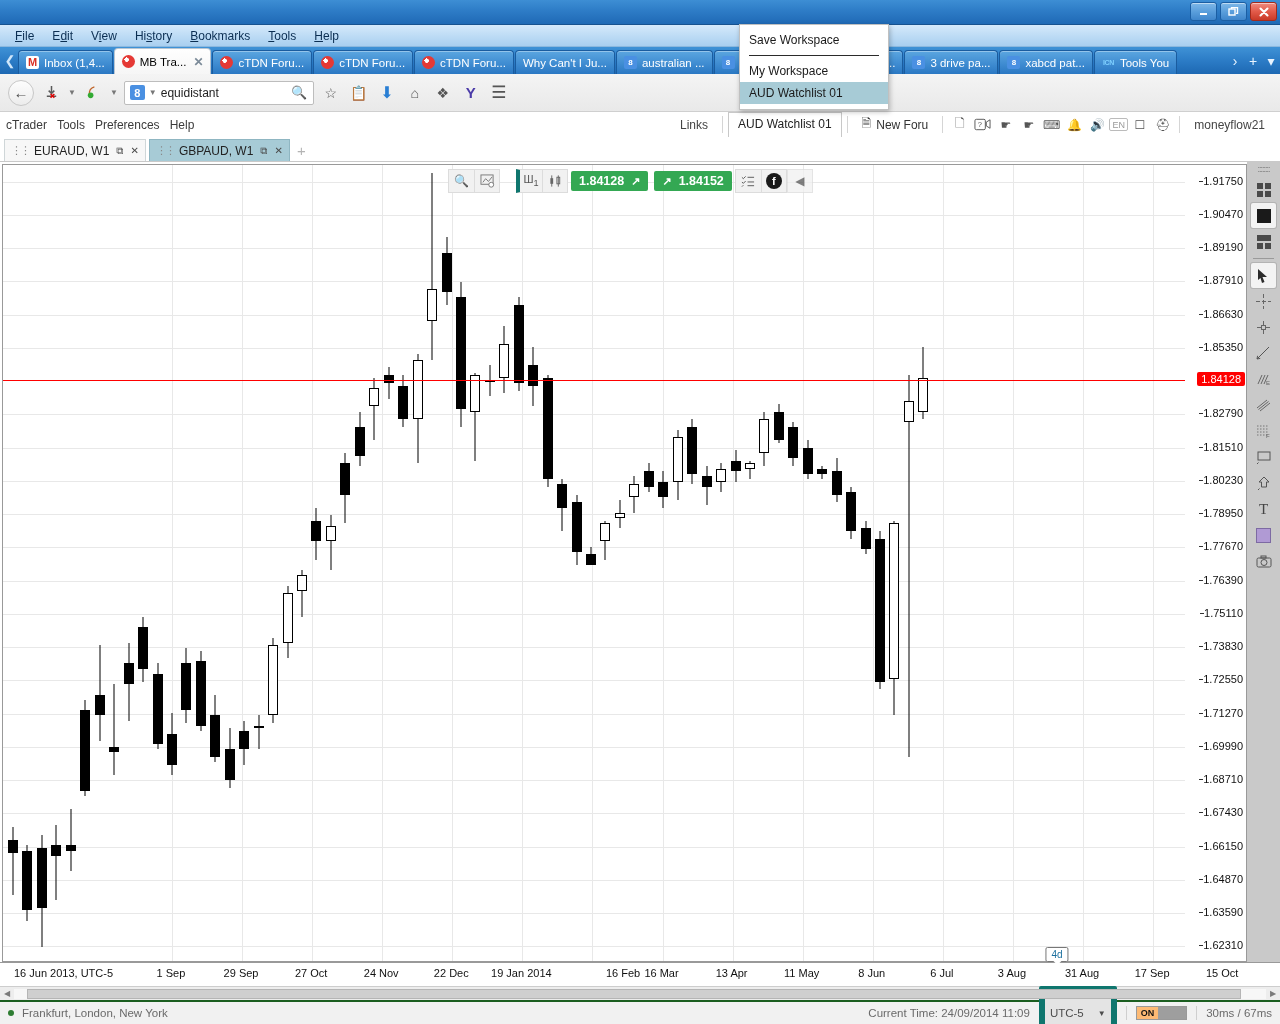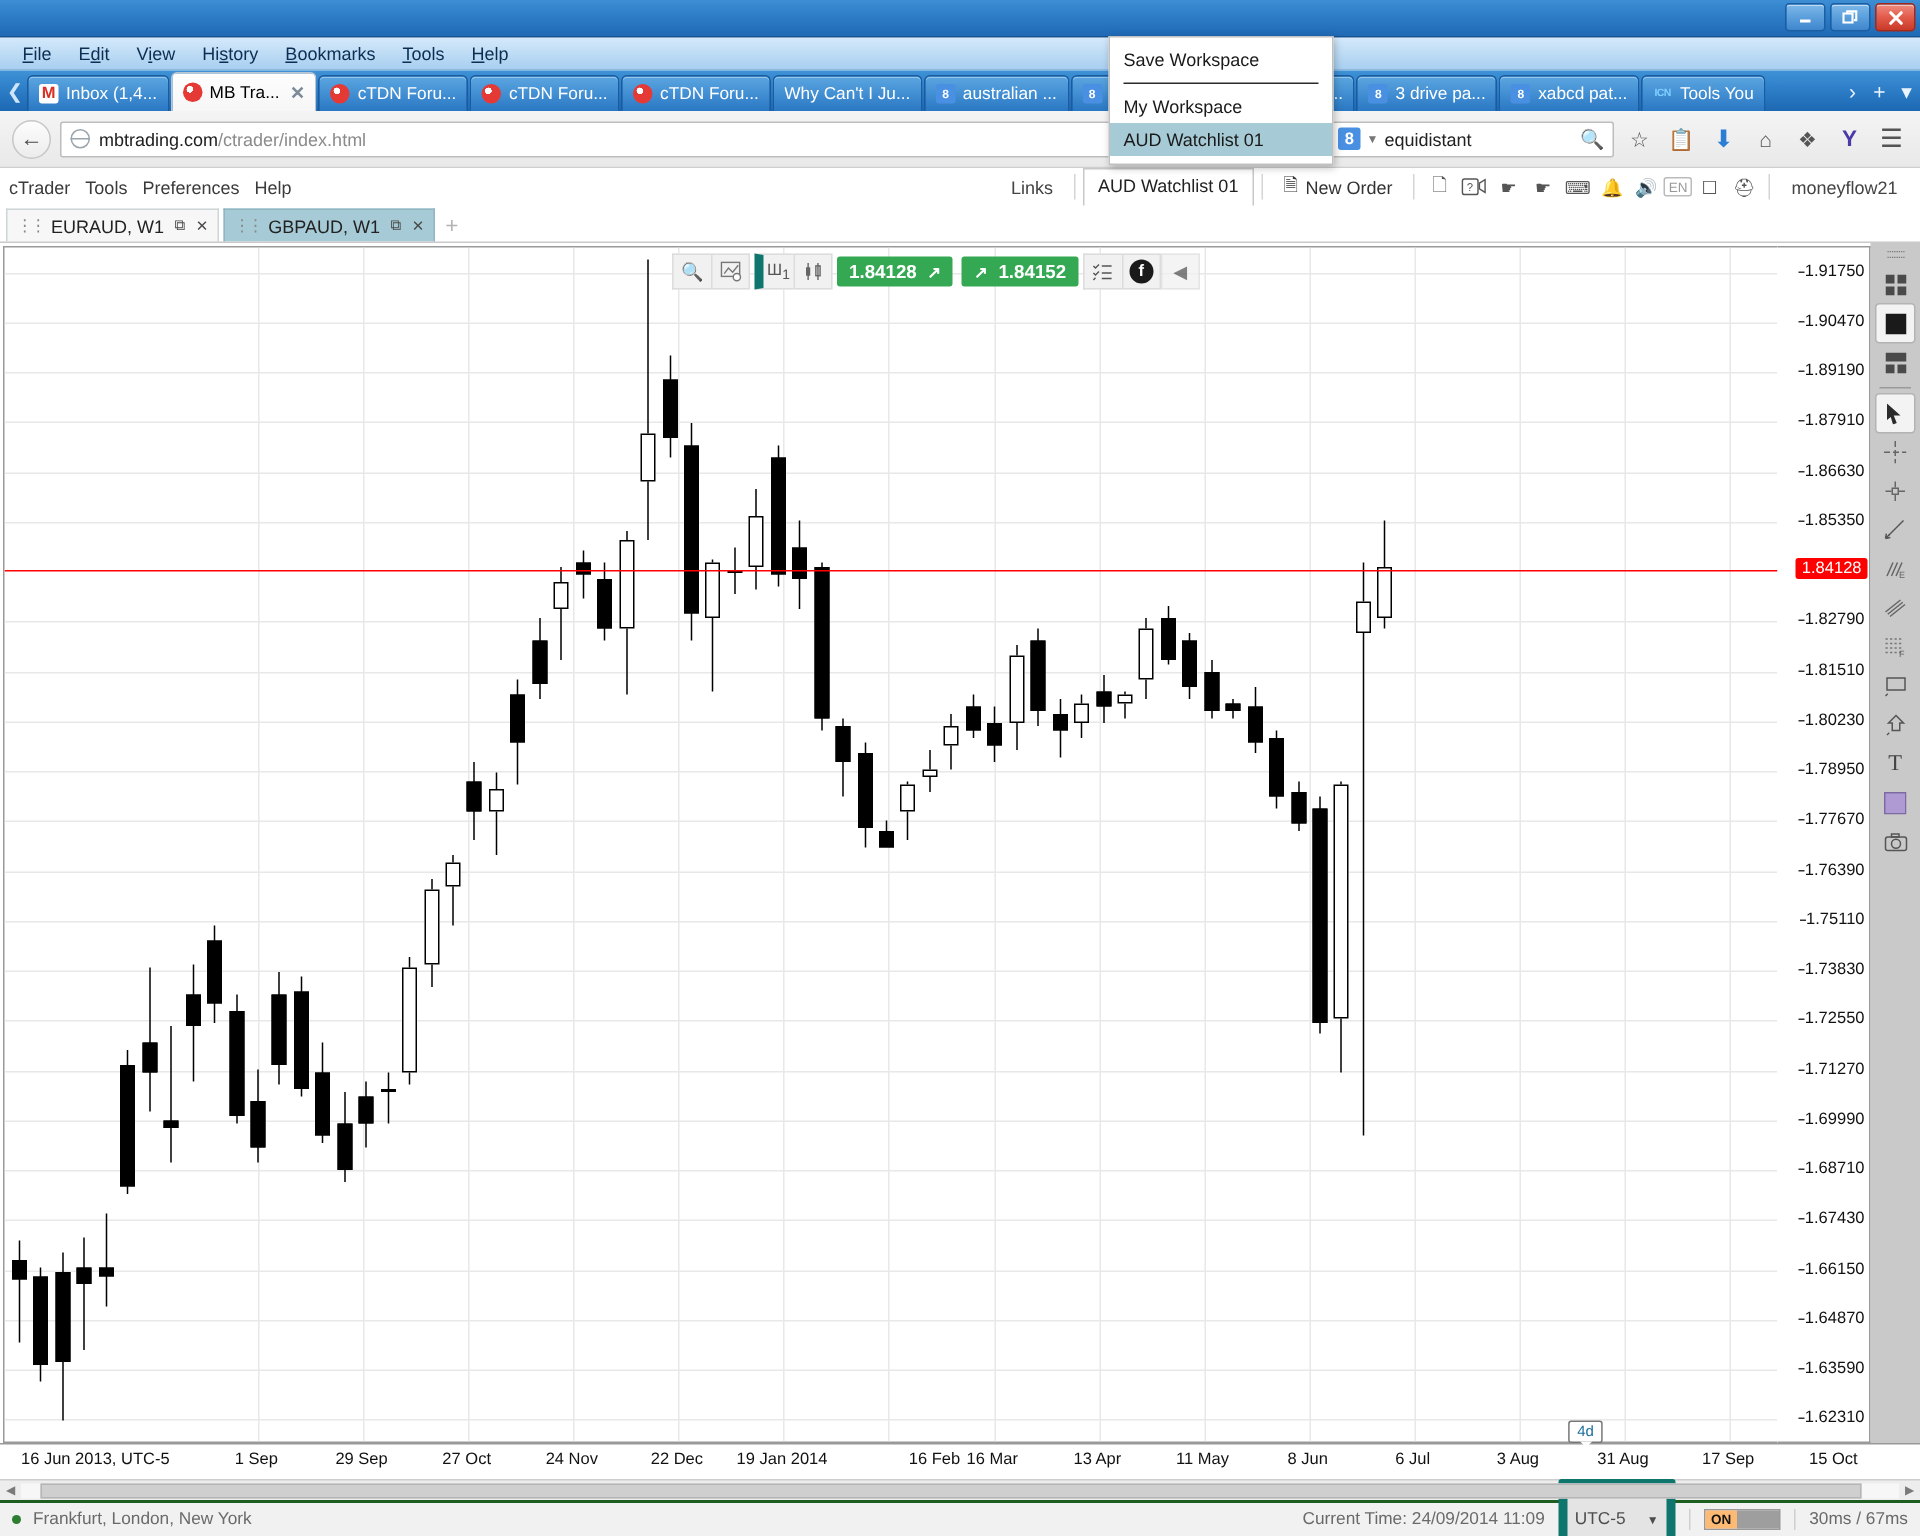--- a/index.html
+++ b/index.html
@@ -326,30 +326,20 @@
         <span class="tlabel">Tools You</span>
       </div>
     </div>
   <div class="tabctl">›</div>
   <div class="tabctl">+</div>
   <div class="tabctl">▾</div>
 </div>
 
 <div id="navbar">
   <div class="navback">←</div>
-  <div id="urlbar">
-    <span class="globe"></span>
-    <span id="urltext">
-      <span>mbtrading.com</span><span class="dim">/ctrader/index.html</span>
-    </span>
-    <span class="urlright">
-      <span class="dn">▼</span>
-      <span style="font-size:14px;">↻</span>
-    </span>
-  </div>
   <div class="navicon">
     <svg width="15" height="15" viewBox="0 0 16 16">
         <path d="M8 1v7M5 6l3 3 3-3" stroke="#5a5a5a" stroke-width="1.6" fill="none"></path>
         <path d="M3 12h10" stroke="#5a5a5a" stroke-width="1.6"></path>
         <path d="M7 9.5l4 4M11 9.5l-4 4" stroke="#d00" stroke-width="1.6"></path>
       </svg>
   </div>
   <div class="dn">▼</div>
   <div class="navicon">
     <svg width="15" height="15" viewBox="0 0 16 16">
@@ -382,21 +372,21 @@
         <span class="ami">Preferences</span>
         <span class="ami">Help</span>
       </div>
     <div class="right">
       <span class="tbtxt">Links</span>
       <span class="tbsep"></span>
       <span id="workspace-btn">AUD Watchlist 01</span>
       <span class="tbsep"></span>
       <span id="neworder-btn">
         <span>🗎</span>
-        <span>New Order</span>
+        <span>New Foru</span>
       </span>
       <span class="tbsep"></span>
       <span class="tbicon">🗋</span>
       <span class="tbicon">
         <svg width="17" height="13" viewBox="0 0 18 13">
             <rect x="1" y="1" width="11" height="11" rx="1.5" fill="none" stroke="#555"></rect>
             <path d="M13 4l4-2.5v9L13 8z" fill="none" stroke="#555"></path>
             <text x="4" y="9.5" font-size="8" fill="#555" font-family="Liberation Sans">?</text>
           </svg>
       </span>
@@ -743,21 +733,21 @@
 
       <div id="chart-toolbar">
         <div class="ctb">🔍</div>
         <div class="ctb lastseg">
           <svg width="15" height="14" viewBox="0 0 16 15">
               <rect x="1" y="1" width="13" height="10" fill="none" stroke="#777"></rect>
               <path d="M3 9l3-4 3 3 4-5" stroke="#777" fill="none"></path>
               <circle cx="12" cy="11.5" r="2.6" fill="#fff" stroke="#777"></circle>
             </svg>
         </div>
-        <div class="ctb" style="margin-left:3px;border-left:6px solid #0f766e;">
+        <div class="ctb" style="margin-left:16px;border-left:4px solid #0f766e;">
           <span style="font-size:11px;">Ш<sub>1</sub></span>
         </div>
         <div class="ctb lastseg">
           <svg width="15" height="14" viewBox="0 0 16 14">
               <path d="M4 1v12M4 4h0" stroke="#666"></path>
               <rect x="2.5" y="4" width="3" height="6" fill="#666"></rect>
               <path d="M11 1v12" stroke="#666"></path>
               <rect x="9.5" y="3" width="3" height="7" fill="none" stroke="#666"></rect>
             </svg>
         </div>

